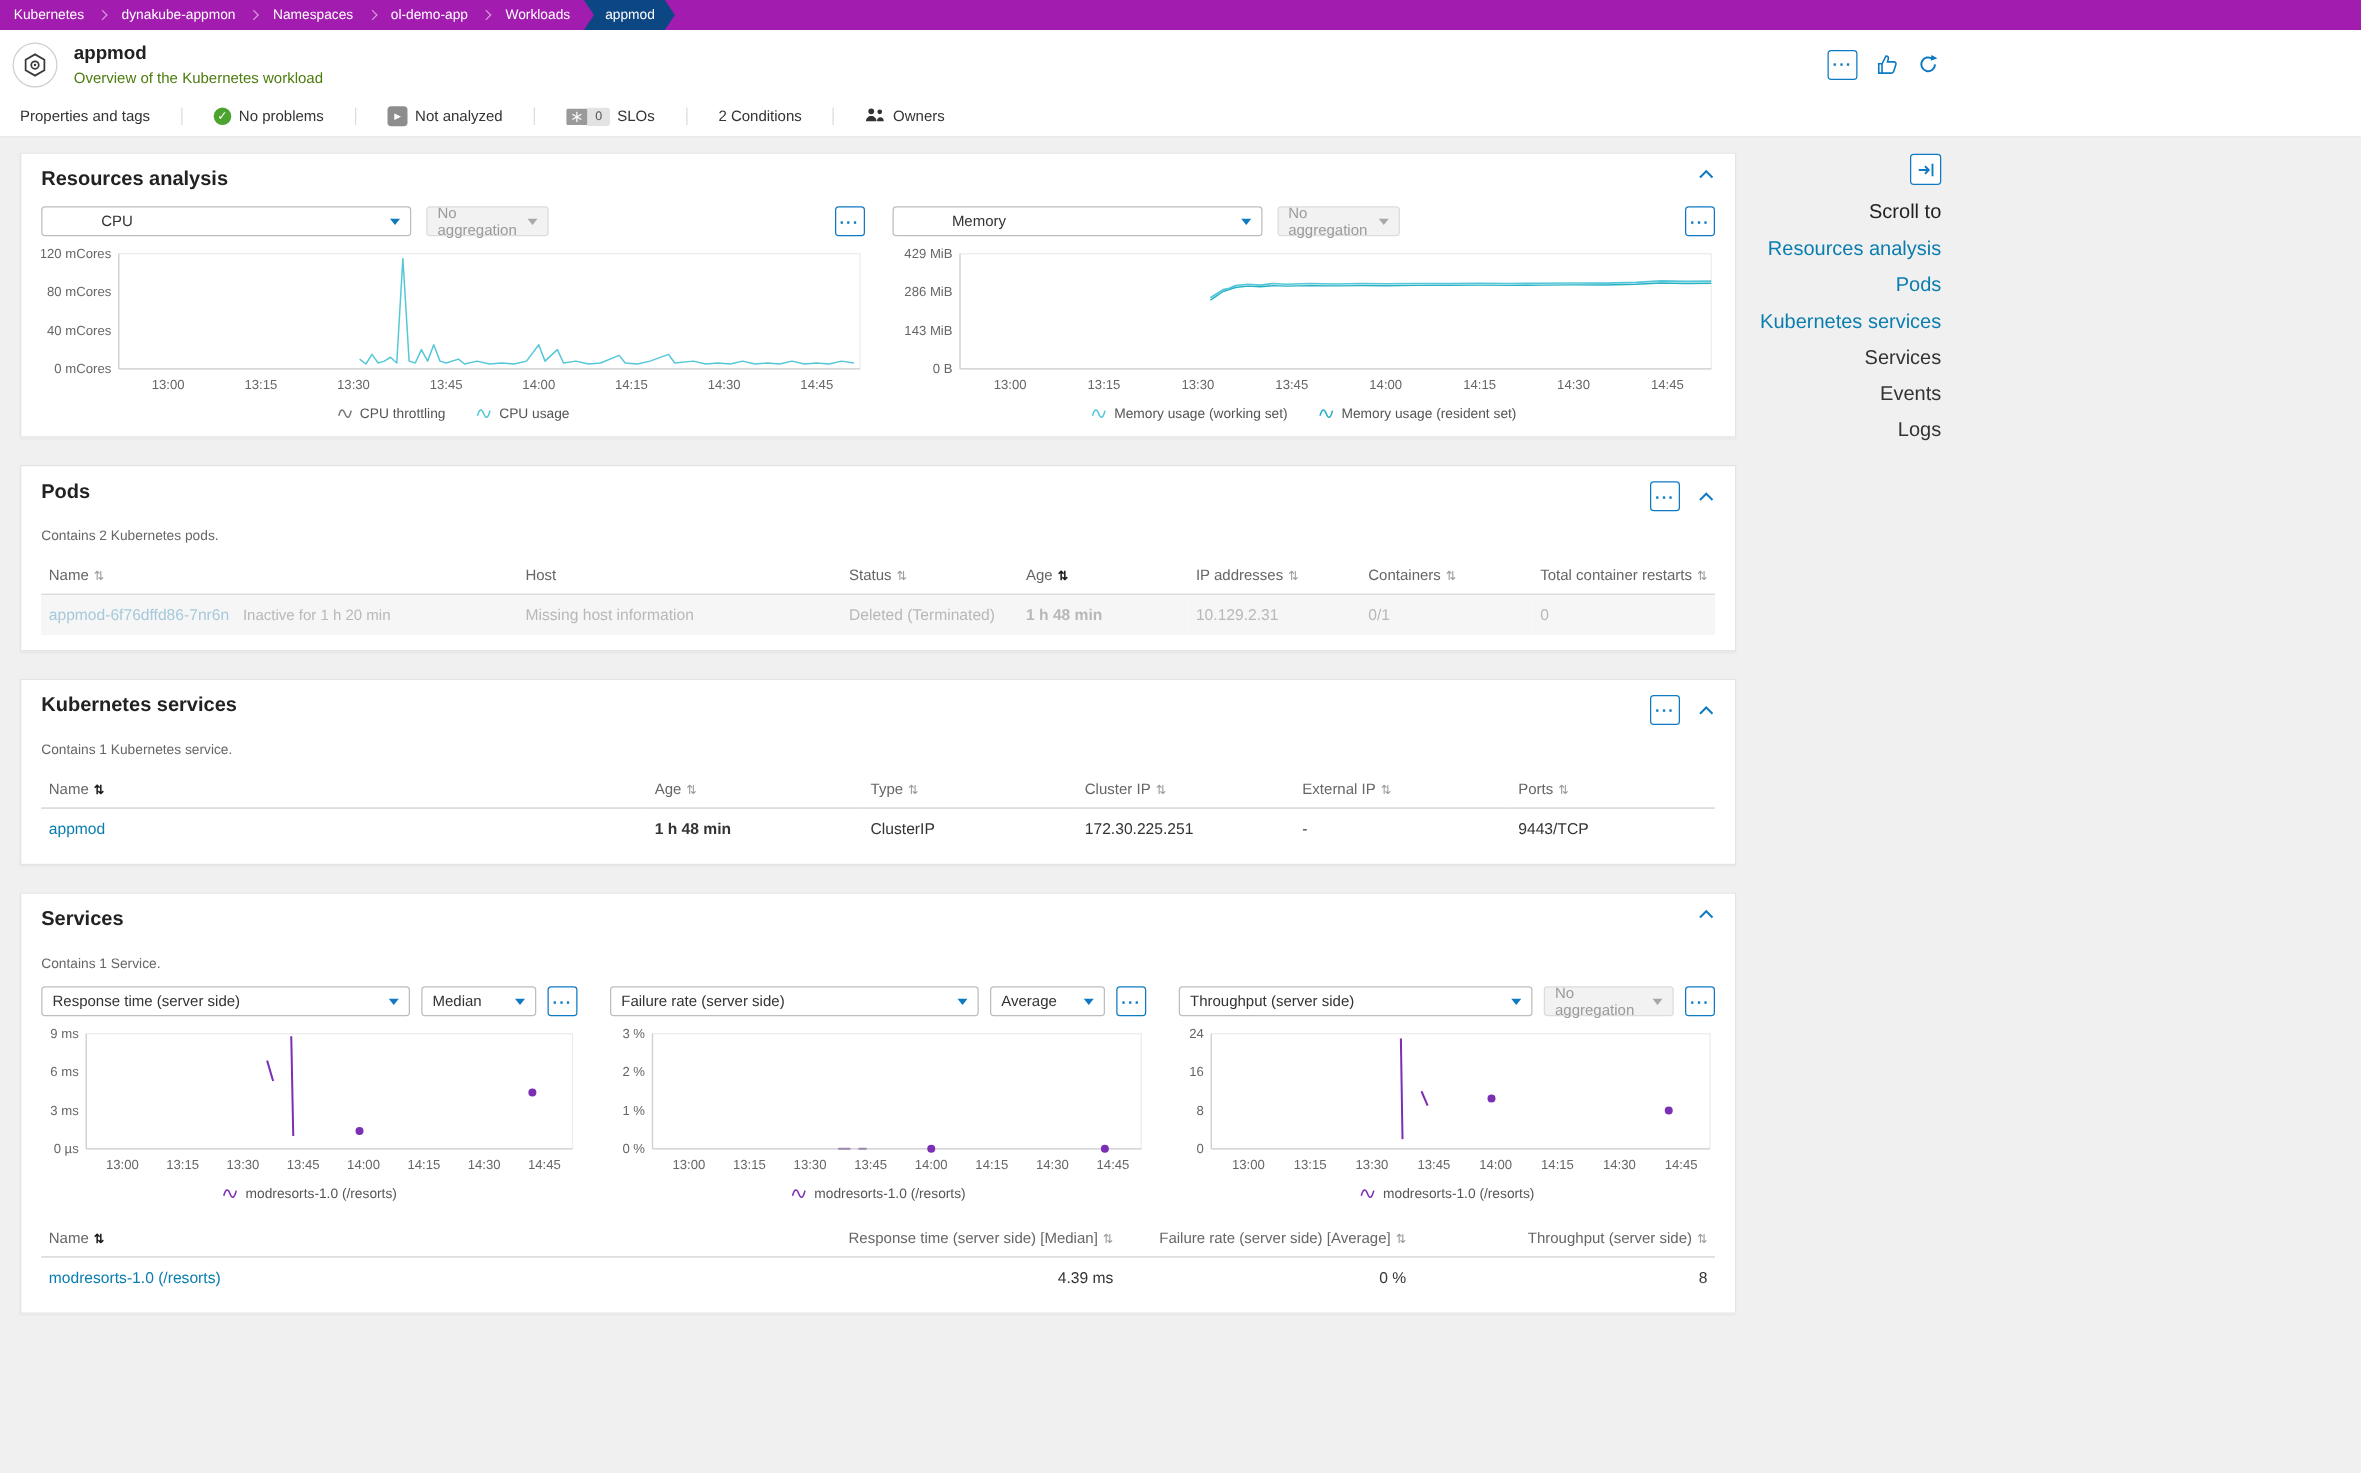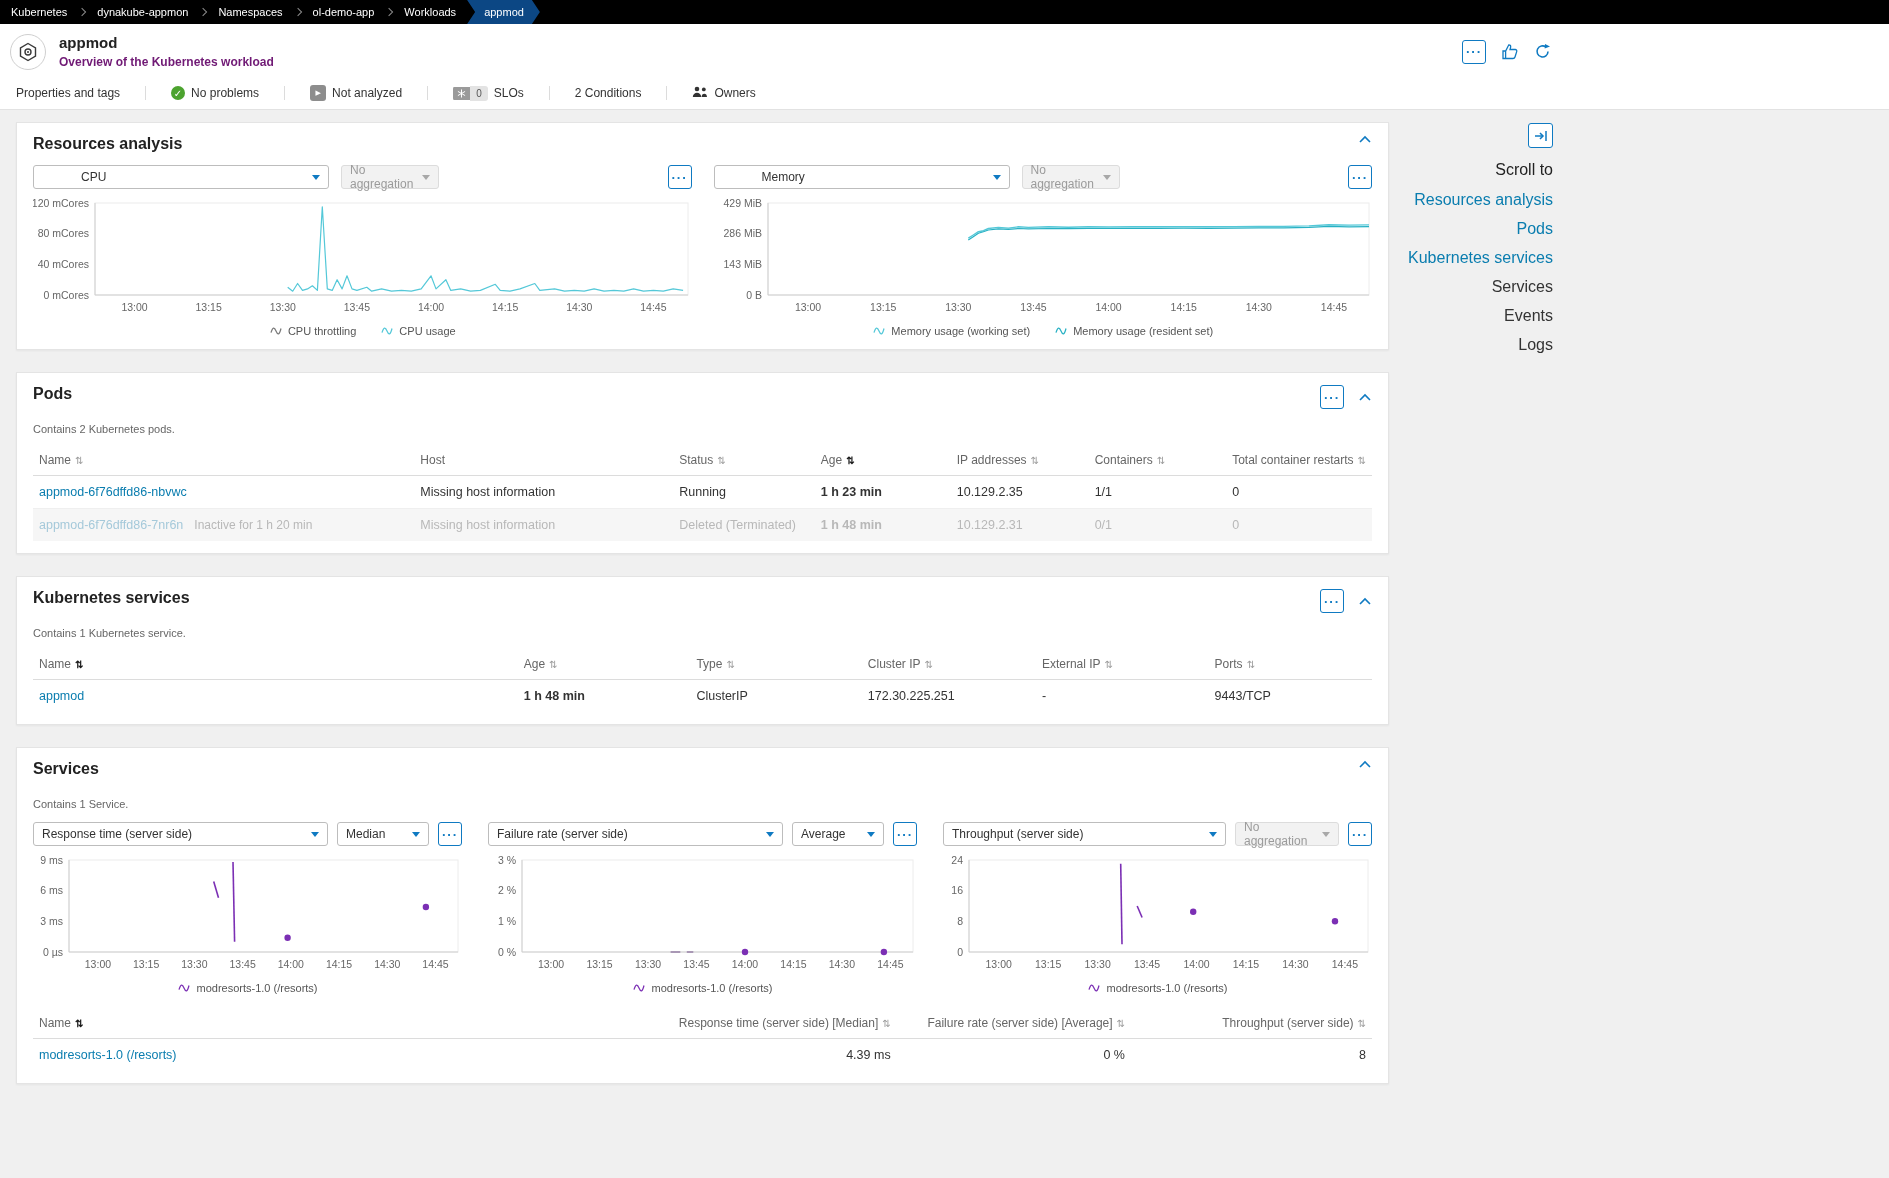--- a/index.html
+++ b/index.html
@@ -5,33 +5,33 @@
   * { box-sizing: border-box; }
   html,body { margin:0; padding:0; }
   body {
     width:1889px; height:1178px; position:relative; overflow:hidden;
     background:#f0f0f0; color:#333;
     font-family:"Liberation Sans", sans-serif; font-size:13px;
   }
   a { text-decoration:none; }
 
   
-  .topbar { height:24px; background:#000000; display:flex; align-items:stretch; color:#fff; font-size:11px; }
+  .topbar { height:24px; background:#a21caf; display:flex; align-items:stretch; color:#fff; font-size:11px; }
   .crumb { display:flex; align-items:center; padding:0 11px; cursor:pointer; white-space:nowrap; }
   .crumb.current { background:#0c4784; padding:0 16px 0 17px;
     clip-path:polygon(0 0, calc(100% - 8px) 0, 100% 50%, calc(100% - 8px) 100%, 0 100%, 8px 50%); }
   .crumb-sep { width:6px; height:6px; border-top:1.4px solid rgba(255,255,255,.55); border-right:1.4px solid rgba(255,255,255,.55);
     transform:rotate(45deg); align-self:center; margin:0 1px; }
 
   
   .header { background:#fff; display:flex; align-items:center; padding:8px 16px 6px 10px; height:53px; }
   .hicon { width:36px; height:36px; border:1px solid #cfcfcf; border-radius:50%; background:#fff;
     display:flex; align-items:center; justify-content:center; margin-right:13px; flex:none; }
   .htitle { font-size:15px; font-weight:bold; color:#222; }
-  .hsub { font-size:12px; color:#701a75; margin-top:4px;font-weight:bold; }
+  .hsub { font-size:12px; color:#4d7c0f; margin-top:4px; }
   .hactions { margin-left:auto; display:flex; align-items:center; gap:15px; padding-right:322px; }
   .icon-btn { display:flex; align-items:center; justify-content:center; cursor:pointer; background:none; border:none; padding:0; }
 
   
   .propbar { background:#fff; border-bottom:1px solid #e2e2e2; display:flex; align-items:center; gap:25px;
     padding:0 16px; height:33px; font-size:12px; color:#333; }
   .pitem { display:flex; align-items:center; gap:6px; white-space:nowrap; }
   .psep { width:1px; height:14px; background:#dcdcdc; }
   .okdot { width:14px; height:14px; border-radius:50%; background:#4ca32f; color:#fff; font-size:10px;
     display:flex; align-items:center; justify-content:center; }
@@ -336,29 +336,20 @@
           <th><span>Name</span><span class="sort">⇅</span></th>
           <th><span>Host</span></th>
           <th><span>Status</span><span class="sort">⇅</span></th>
           <th><span>Age</span><span class="sort active">⇅</span></th>
           <th><span>IP addresses</span><span class="sort">⇅</span></th>
           <th><span>Containers</span><span class="sort">⇅</span></th>
           <th><span>Total container restarts</span><span class="sort">⇅</span></th>
         </tr>
       </thead>
       <tbody>
-        <tr>
-          <td><a class="tlink">appmod-6f76dffd86-nbvwc</a></td>
-          <td>Missing host information</td>
-          <td>Running</td>
-          <td class="bold">1 h 23 min</td>
-          <td>10.129.2.35</td>
-          <td>1/1</td>
-          <td>0</td>
-        </tr>
         <tr class="inactive">
           <td><a class="tlink">appmod-6f76dffd86-7nr6n</a><span class="note">Inactive for 1 h 20 min</span></td>
           <td>Missing host information</td>
           <td>Deleted (Terminated)</td>
           <td class="bold">1 h 48 min</td>
           <td>10.129.2.31</td>
           <td>0/1</td>
           <td>0</td>
         </tr>
       </tbody>

